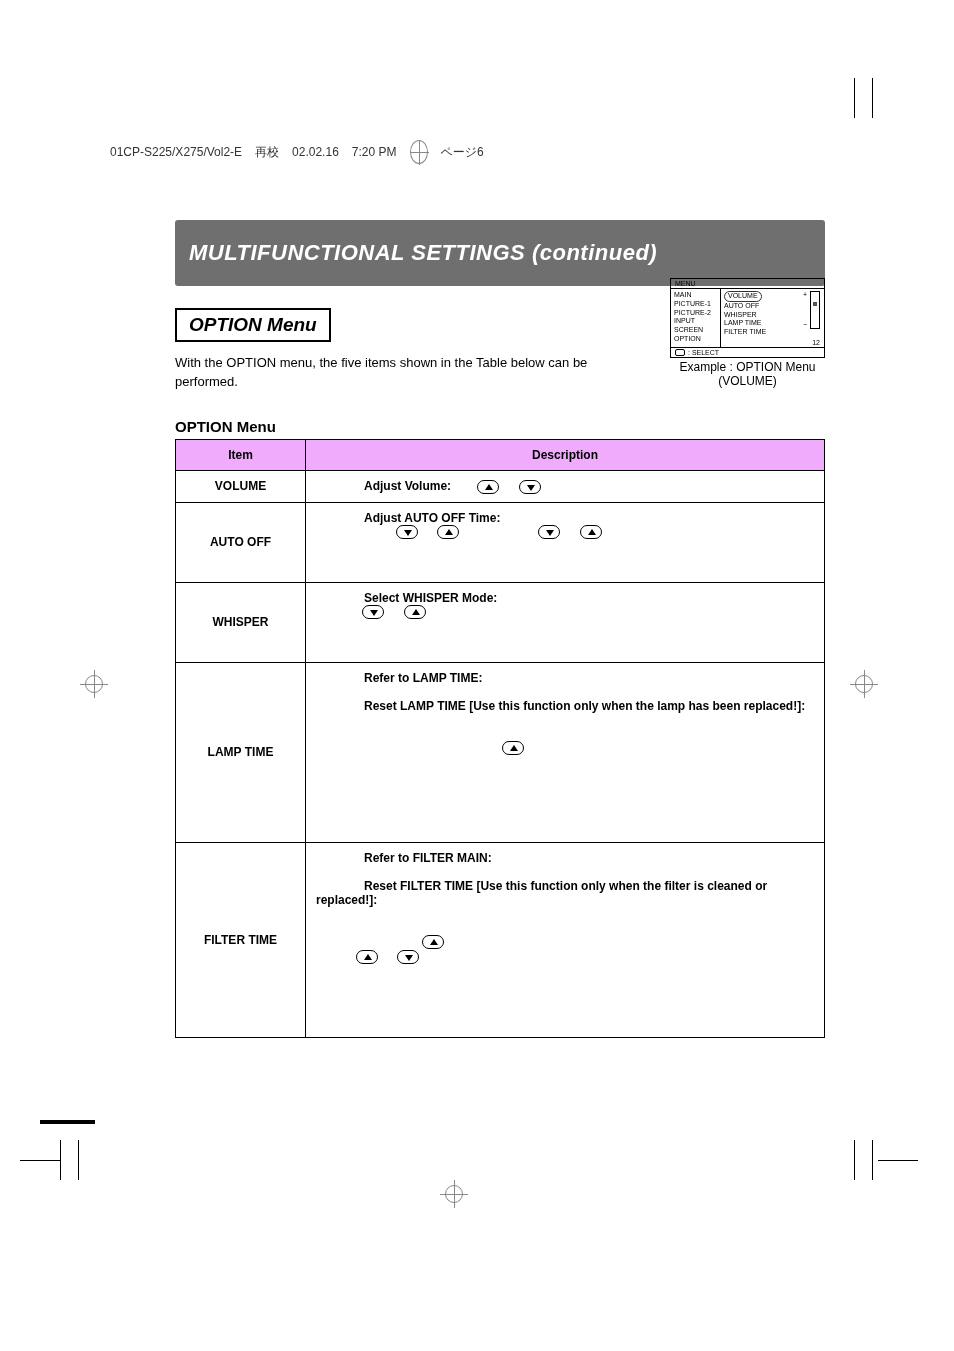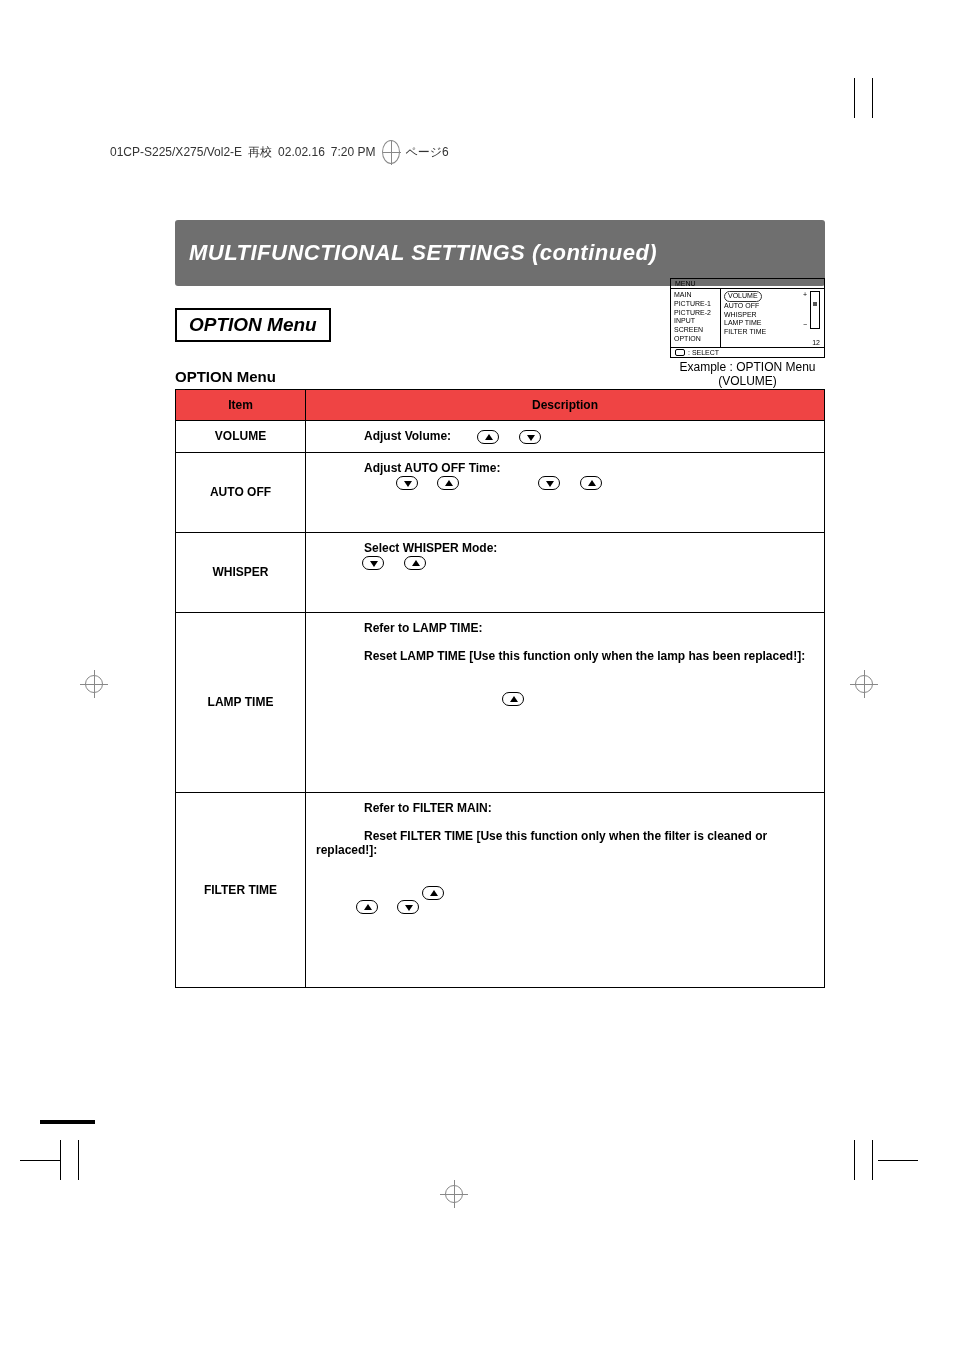--- a/index.html
+++ b/index.html
@@ -18,21 +18,21 @@
 
   .header-strip {
     position: absolute;
     left: 110px;
     top: 140px;
     font-family: "MS Gothic", "Yu Gothic", sans-serif;
     font-size: 12px;
     color: #333;
     display: flex;
     align-items: center;
-    gap: 6px;
+    gap: 13px;
   }
   .oval {
     width: 18px; height: 24px;
     border: 1px solid #888;
     border-radius: 50%;
     position: relative;
   }
   .oval::before, .oval::after {
     content: "";
     position: absolute;
@@ -179,21 +179,21 @@
     font-size: 12px;
   }
   table.option th, table.option td {
     border: 1px solid #000;
     padding: 8px 10px;
     vertical-align: top;
   }
   table.option th {
     font-weight: bold;
     text-align: center;
-    background: #ef4444;
+    background: #f0abfc;
   }
   table.option td.item {
     font-weight: bold;
     text-align: center;
     vertical-align: middle;
     width: 130px;
   }
   table.option td.desc b {
     font-weight: bold;
     margin-left: 48px;
@@ -325,20 +325,21 @@
     <div class="osd-footer">
       <span class="ficon"></span>
       <span>: SELECT</span>
     </div>
     <div class="osd-caption">
       <div>Example : OPTION Menu</div>
       <div>(VOLUME)</div>
     </div>
   </div>
 
+  <p class="intro">With the OPTION menu, the five items shown in the Table below can be performed.</p>
 
   <div class="table-heading">OPTION Menu</div>
 
   <table class="option">
     <tbody>
         <tr>
       <th>Item</th>
       <th>Description</th>
     </tr>
 

